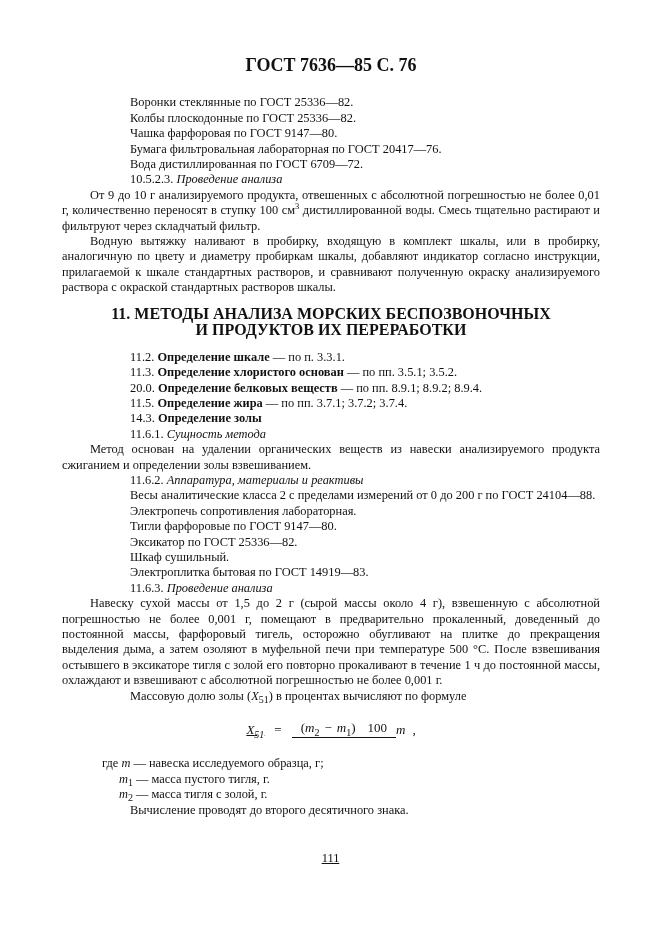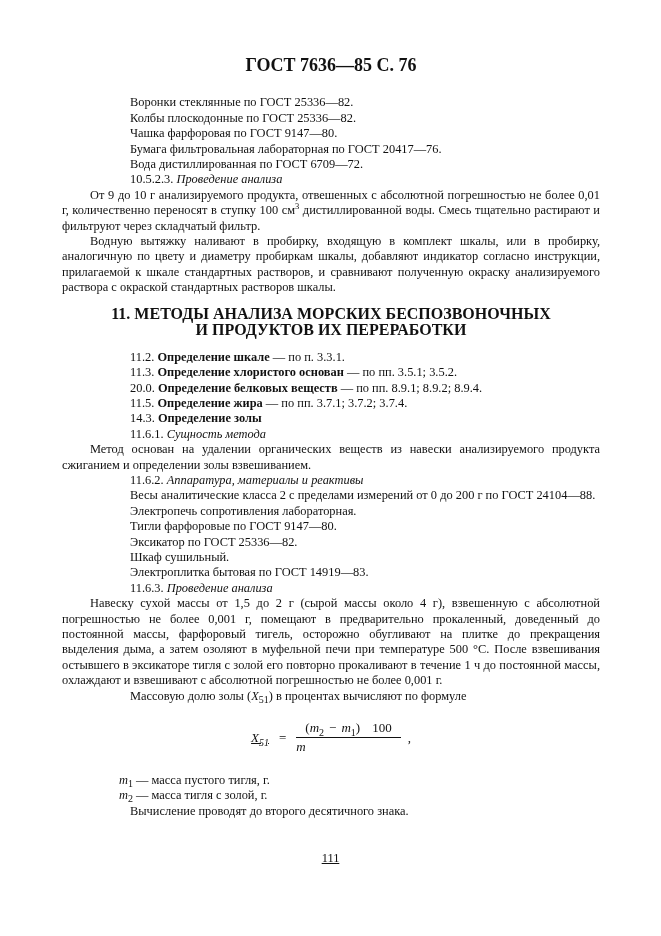--- a/index.html
+++ b/index.html
@@ -17,21 +17,21 @@
   .para { text-align:justify; text-indent:28px; }
   i { font-style:italic; }
   b { font-weight:bold; }
   sup.sp { font-size:8.5px; vertical-align:super; line-height:0; }
   sub.sb { font-size:10px; vertical-align:sub; line-height:0; }
   .chapter { font-weight:bold; font-size:16px; text-align:center; margin:10px 0 12px; line-height:16px; }
   .chl { display:block; }
   .formula { display:flex; justify-content:center; align-items:center; margin:16px 0 18px; font-size:13px; }
   .fx { font-style:italic;text-decoration:underline; }
   .feq { margin:0 10px; }
-  .frac { display:inline-flex; flex-direction:column; align-items:flex-start; }
+  .frac { display:inline-flex; flex-direction:row; align-items:center; }
   .fnum { padding:0 9px 2px; border-bottom:1px solid #111; white-space:nowrap; }
   .fden { padding-top:1px; font-style:italic; }
   .fminus { margin:0 5px; }
   .fh { margin-left:12px; }
   .fcomma { margin-left:7px; }
   .where { margin:0; }
   .wcont { padding-left:17px; }
   .pageno { position:absolute; left:0; right:0; bottom:70px; text-align:center; font-size:12.4px;text-decoration:underline; }
 </style>
 </head>
@@ -88,20 +88,21 @@
     <span class="fx"><i>X</i><sub class="sb">51</sub></span>
     <span class="feq">=</span>
     <span class="frac">
       <span class="fnum"><span>(</span><i>m</i><sub class="sb">2</sub><span class="fminus">−</span><i>m</i><sub class="sb">1</sub><span>)</span><span class="fh">100</span></span>
       <span class="fden">m</span>
     </span>
     <span class="fcomma">,</span>
   </div>
 
   <div class="where">
+    <p class="ln"><span>где </span><i>m</i><span> — навеска исследуемого образца, г;</span></p>
     <p class="ln wcont"><i>m</i><sub class="sb">1</sub><span> — масса пустого тигля, г.</span></p>
     <p class="ln wcont"><i>m</i><sub class="sb">2</sub><span> — масса тигля с золой, г.</span></p>
   </div>
 
   <p class="ln ind">Вычисление проводят до второго десятичного знака.</p>
 
   <div class="pageno">111</div>
 
 </div>
 

